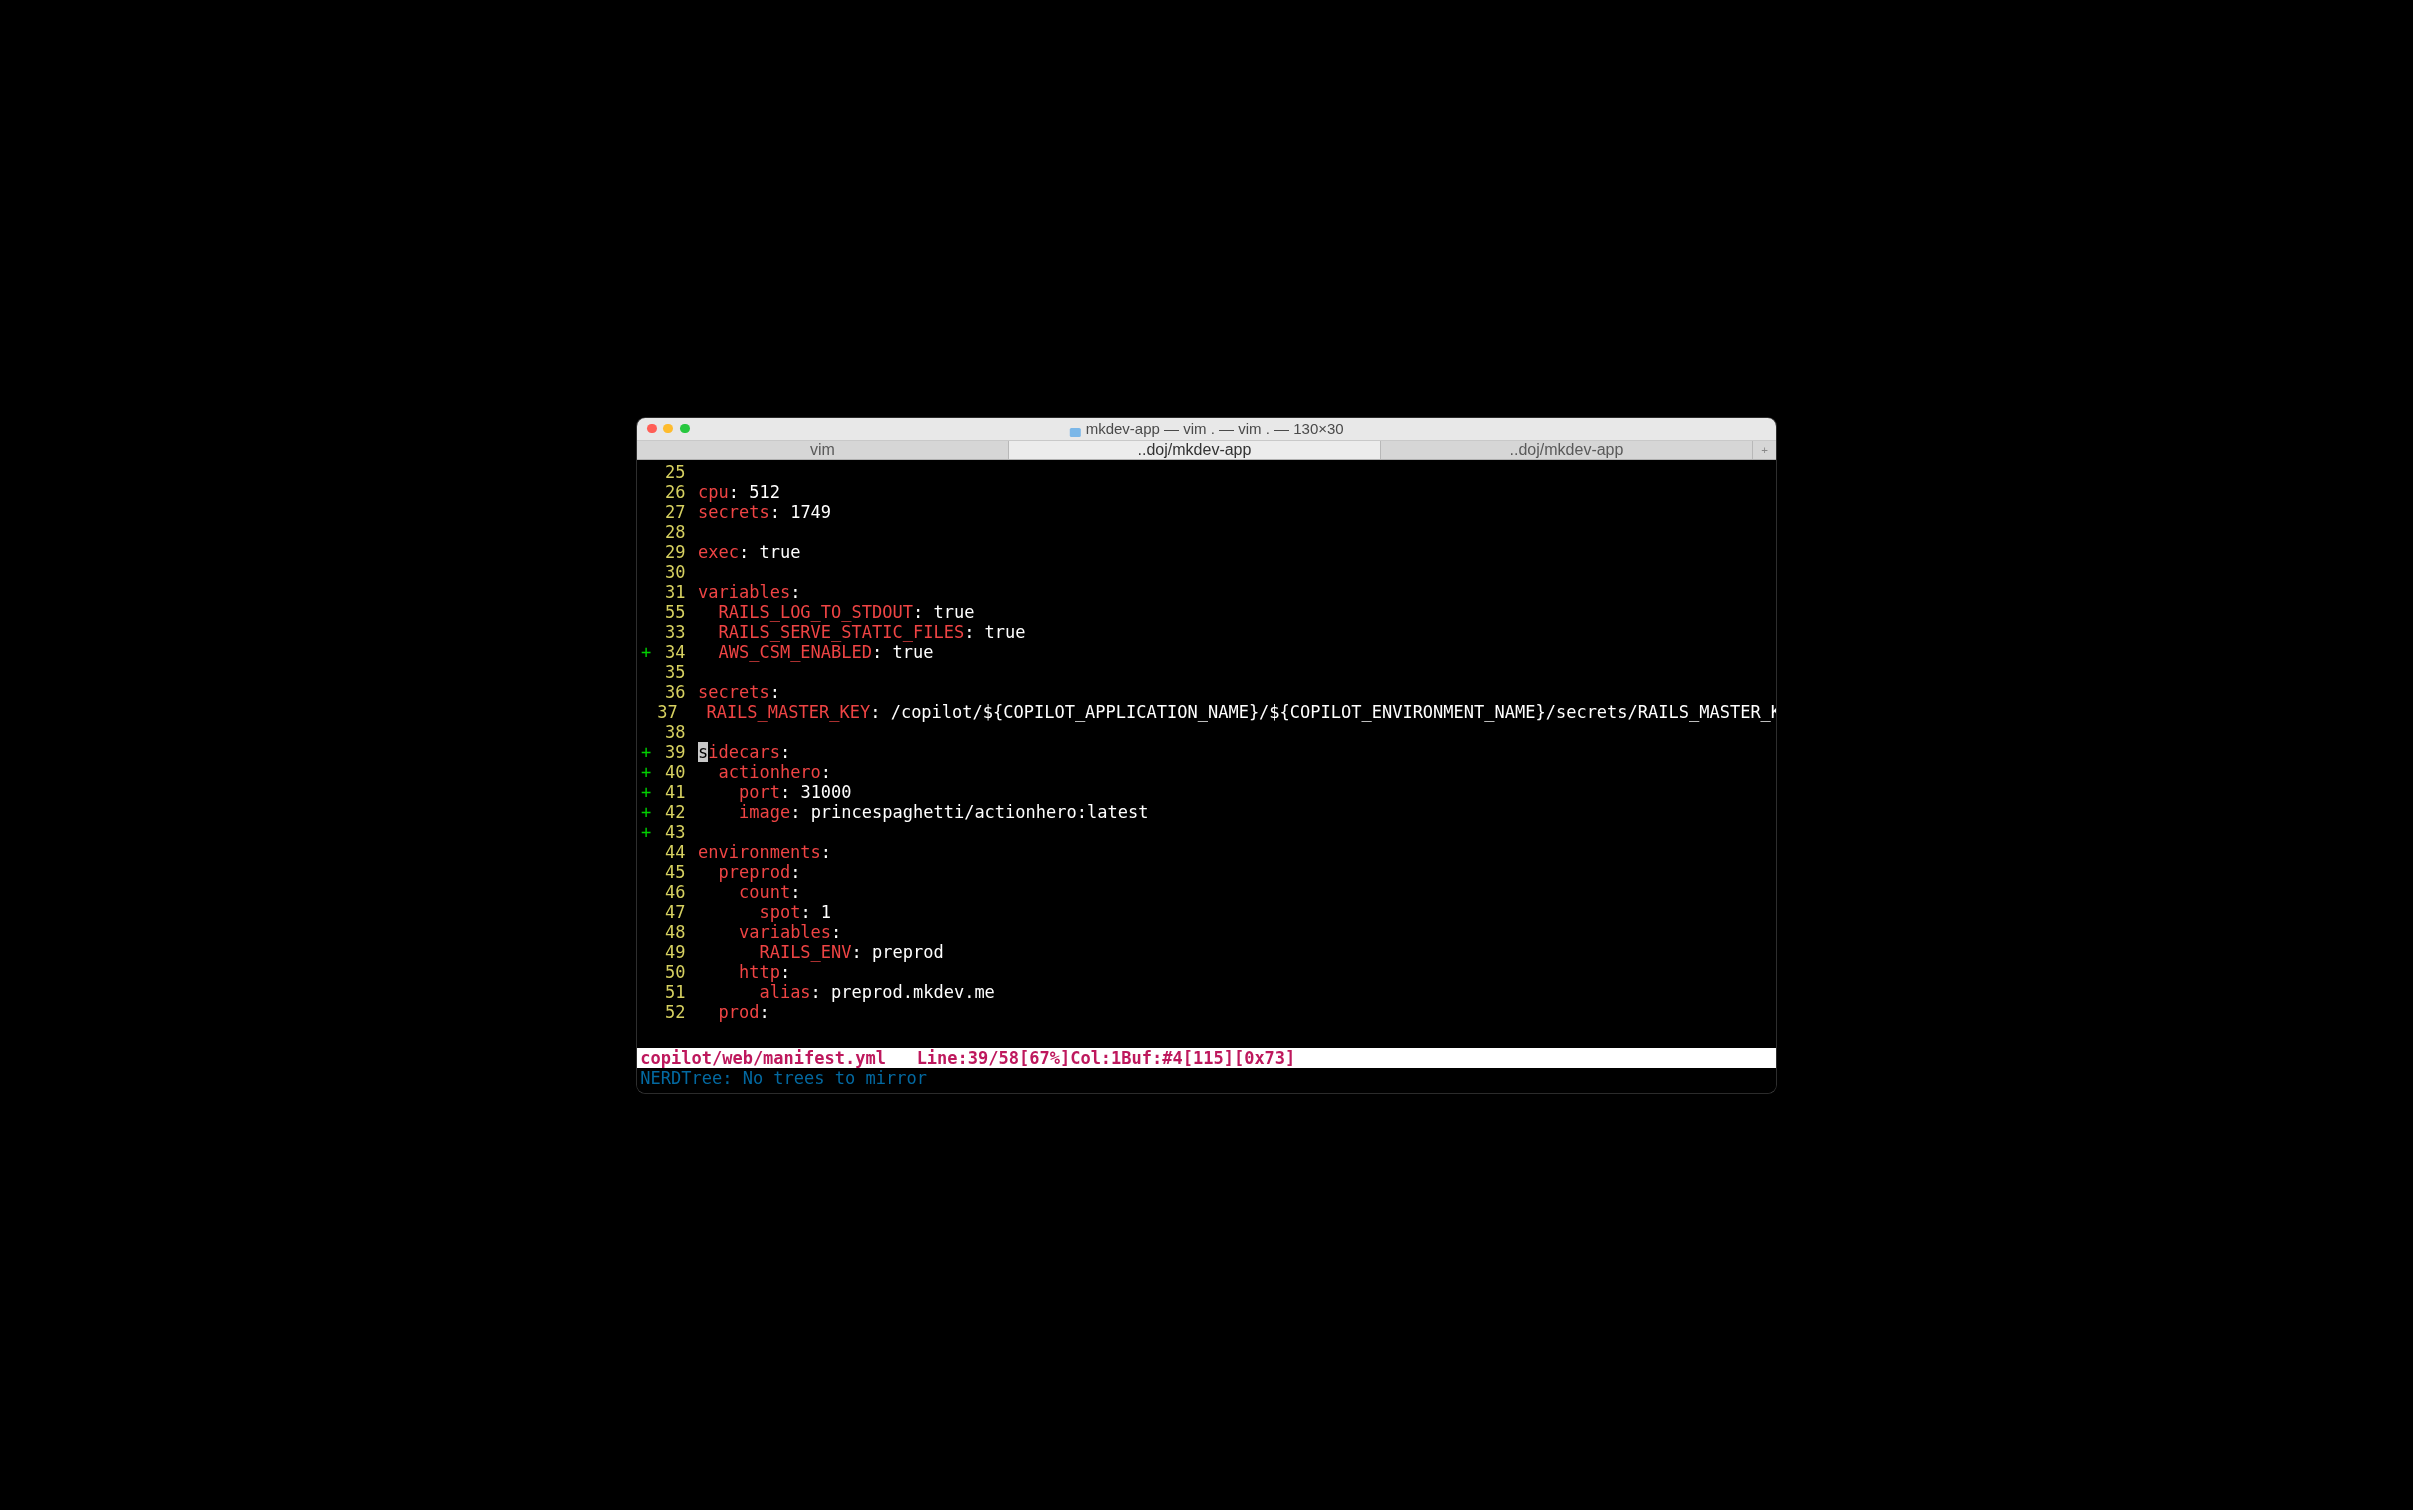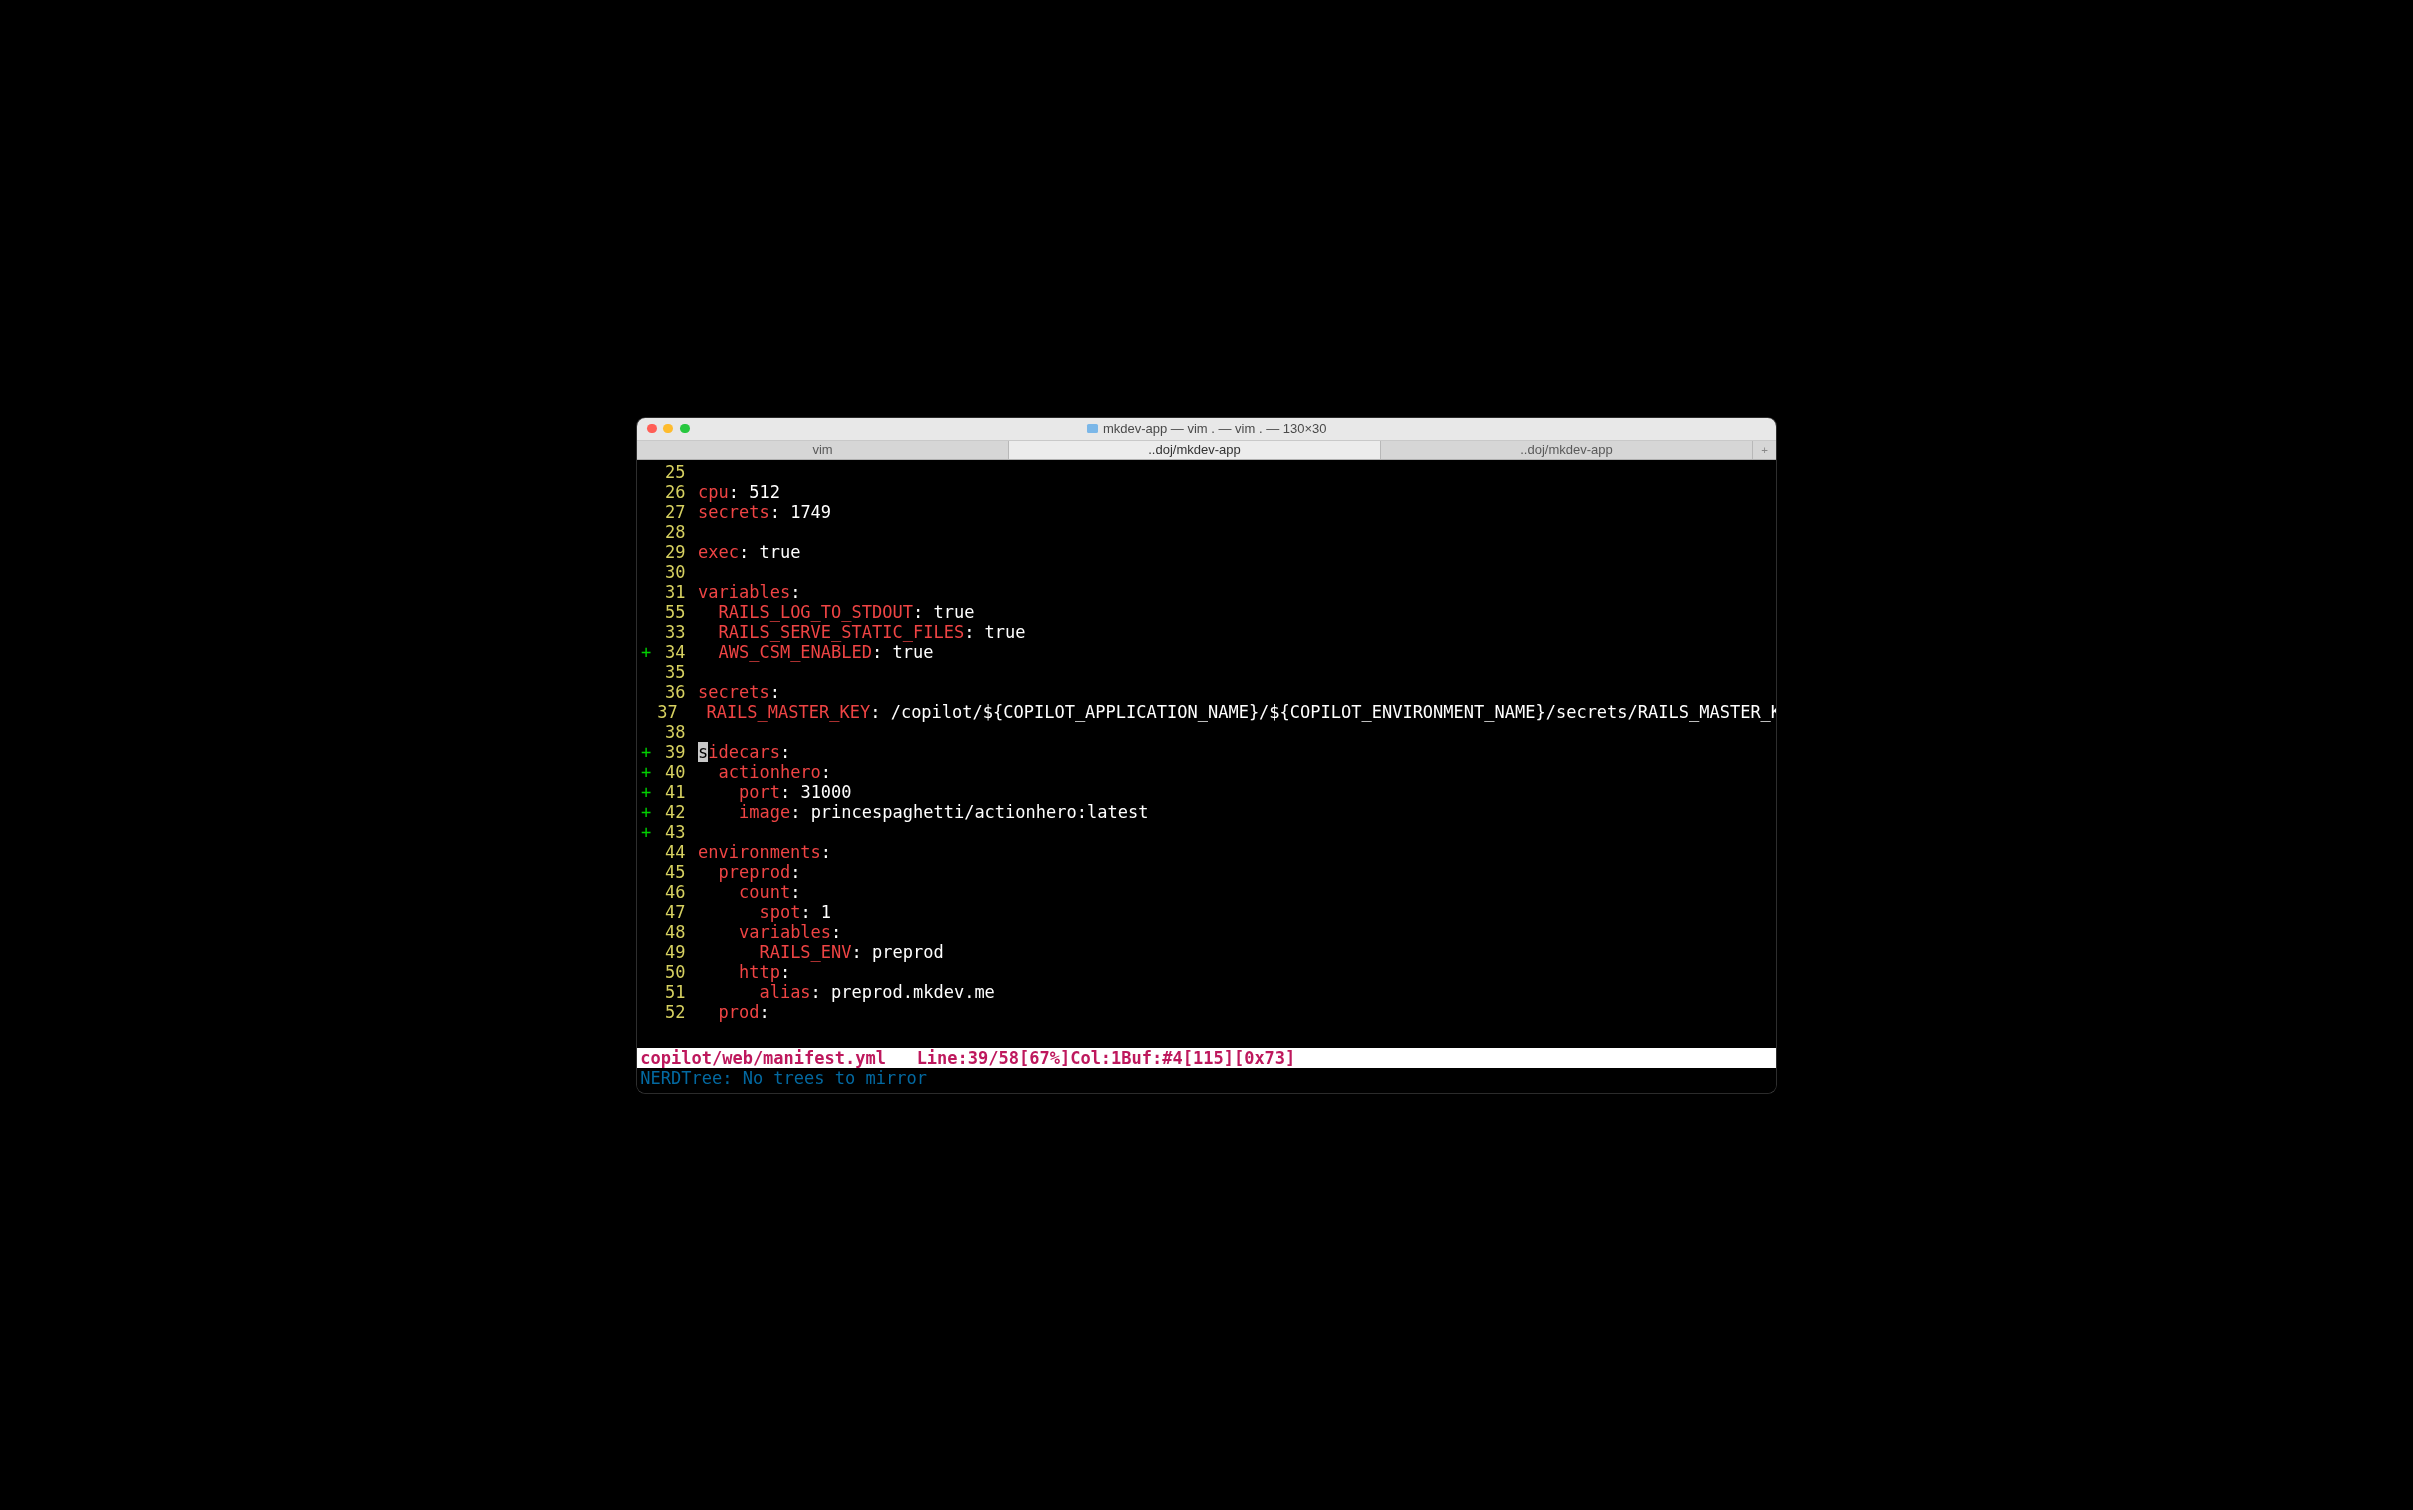--- a/index.html
+++ b/index.html
@@ -44,24 +44,24 @@
       border-radius: 50%;
     }
     .tl-close { background: #ff5f57; }
     .tl-min { background: #febc2e; }
     .tl-max { background: #28c840; }
     .title {
       position: absolute;
       left: 50%;
       transform: translateX(-50%);
       font-family: -apple-system, BlinkMacSystemFont, sans-serif;
-      font-size: 13px;
+      font-size: 15px;
       color: #4a4a4a;
       display: flex;
-      align-items: center;
+      align-items: flex-end;
       gap: 4.9px;
     }
     .folder-icon {
       display: inline-block;
       width: 11.5px;
       height: 9px;
       background: #7bb7e8;
       border-radius: 1.6px;
       position: relative;
     }
@@ -71,21 +71,21 @@
       display: flex;
       border-bottom: 0.8px solid #b0b0b0;
       position: relative;
     }
     .tab {
       flex: 1;
       display: flex;
       align-items: center;
       justify-content: center;
       font-family: -apple-system, BlinkMacSystemFont, sans-serif;
-      font-size: 13px;
+      font-size: 16px;
       color: #5a5a5a;
       border-right: 0.8px solid #b8b8b8;
       background: #d6d6d6;
     }
     .tab.active {
       background: #ececec;
       color: #333;
     }
     .tab-add {
       width: 23px;

